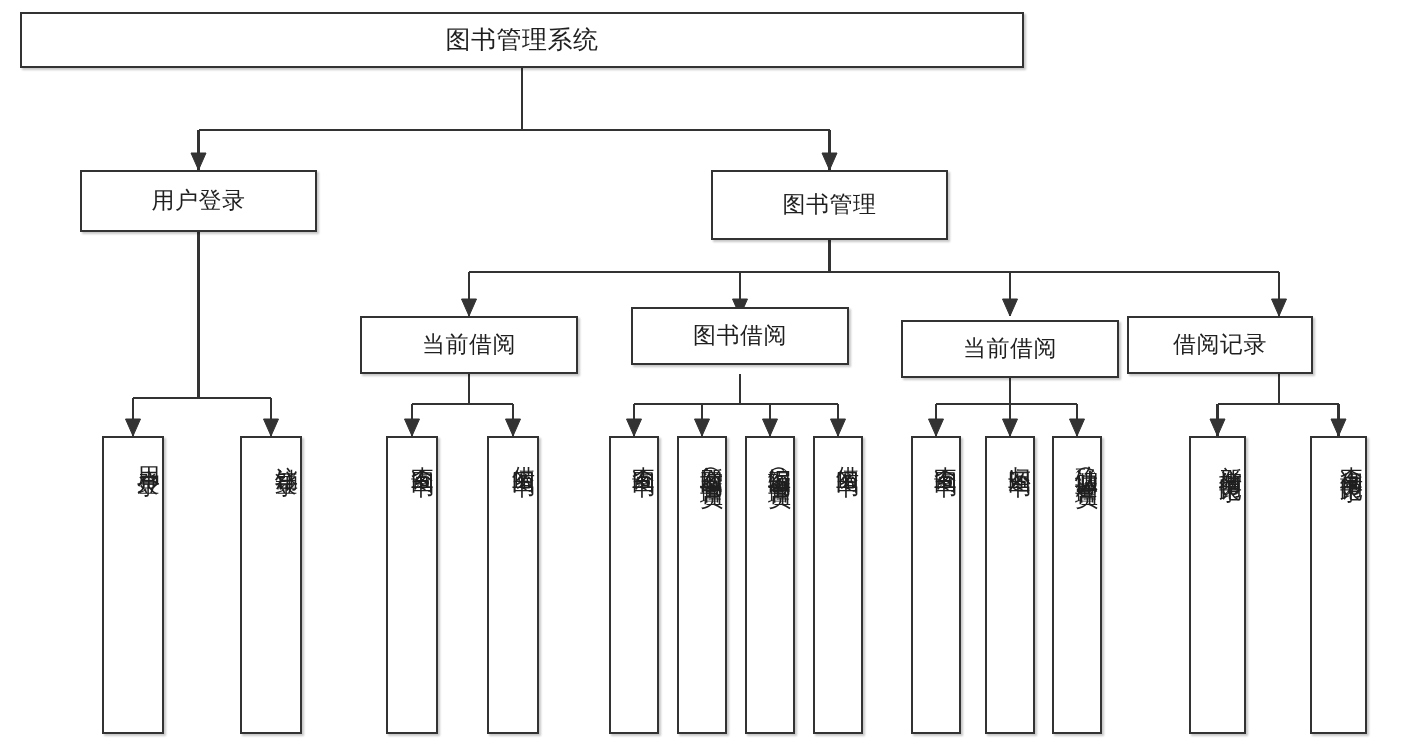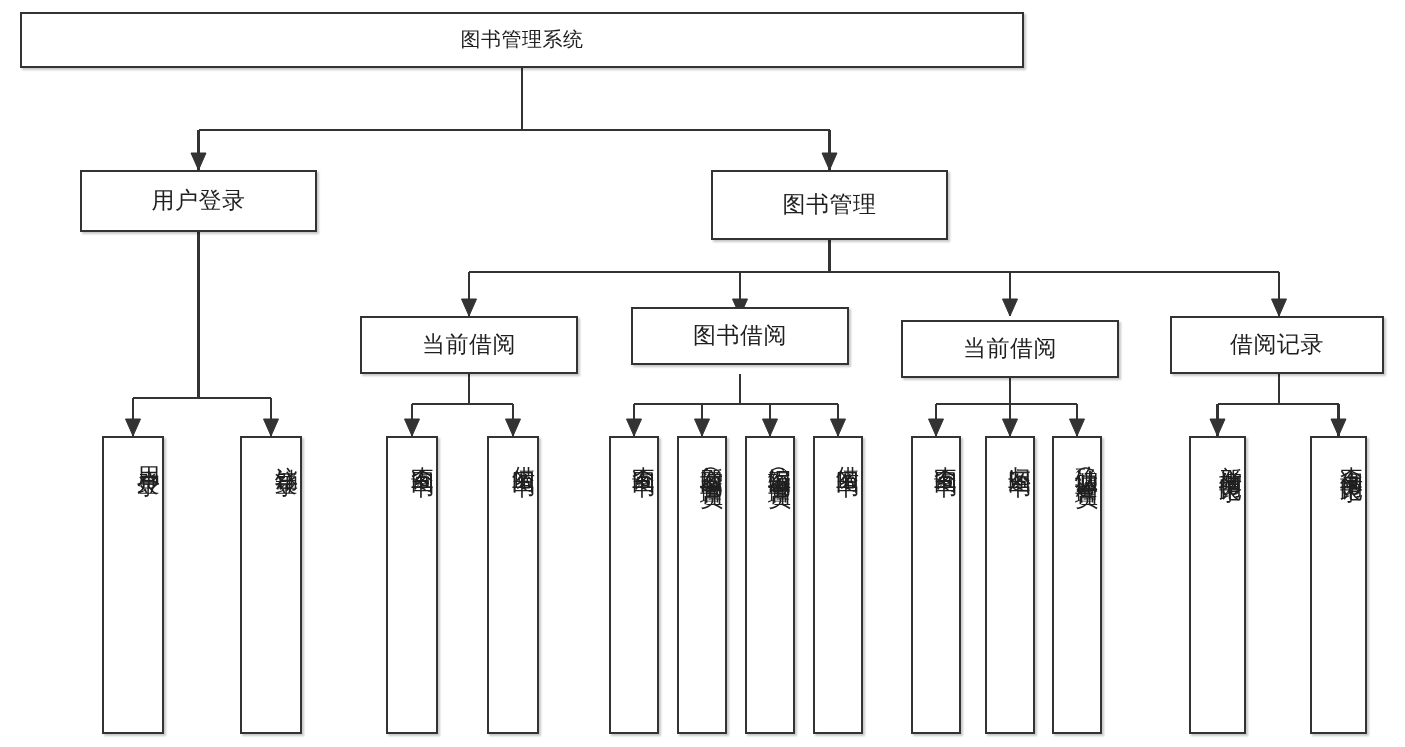--- a/index.html
+++ b/index.html
@@ -12,21 +12,21 @@
   .node{
     position:absolute;box-sizing:border-box;
     border:2.5px solid #333333;background:#ffffff;
     display:flex;align-items:center;justify-content:center;
     box-shadow:2px 2px 2px rgba(0,0,0,0.22);
   }
   .node .node-label{
     color:#1f1f1f;line-height:1.18;text-align:center;white-space:pre-wrap;
   }
   .node.horiz .node-label{font-size:23px;letter-spacing:.5px;}
-  .node.root .node-label{font-size:20px;}
+  .node.root .node-label{font-size:25px;}
   .node.vert{padding:10px 2px 0 2px;align-items:flex-start;}
   .node.vert .node-label{
     writing-mode:vertical-rl;text-orientation:upright;
     font-size:23px;line-height:1.0;letter-spacing:3px;
     text-align:left;display:block;width:100%;
   }
   #watermark{
     position:absolute;right:14px;bottom:6px;
     font-size:18px;color:#b9b9b9;letter-spacing:.5px;
     pointer-events:none;user-select:none;white-space:nowrap;
@@ -102,21 +102,21 @@
       </div>
       <div class="node horiz" style="left: 360px; top: 316px; width: 218px; height: 58px; border-color: rgb(51, 51, 51);">
         <span class="node-label" style="color: rgb(31, 31, 31);">当前借阅</span>
       </div>
       <div class="node horiz" style="left: 631px; top: 307px; width: 218px; height: 58px; border-color: rgb(51, 51, 51);">
         <span class="node-label" style="color: rgb(31, 31, 31);">图书借阅</span>
       </div>
       <div class="node horiz" style="left: 901px; top: 320px; width: 218px; height: 58px; border-color: rgb(51, 51, 51);">
         <span class="node-label" style="color: rgb(31, 31, 31);">当前借阅</span>
       </div>
-      <div class="node horiz" style="left: 1170px; top: 316px; width: 214px; height: 58px; border-color: rgb(51, 51, 51);">
+      <div class="node horiz" style="left: 1127px; top: 316px; width: 186px; height: 58px; border-color: rgb(51, 51, 51);">
         <span class="node-label" style="color: rgb(31, 31, 31);">借阅记录</span>
       </div>
       <div class="node vert" style="left: 102px; top: 436px; width: 62px; height: 298px; border-color: rgb(51, 51, 51);">
         <span class="node-label" style="color: rgb(31, 31, 31);">用户登录</span>
       </div>
       <div class="node vert" style="left: 240px; top: 436px; width: 62px; height: 298px; border-color: rgb(51, 51, 51);">
         <span class="node-label" style="color: rgb(31, 31, 31);">注销登录</span>
       </div>
       <div class="node vert" style="left: 386px; top: 436px; width: 52px; height: 298px; border-color: rgb(51, 51, 51);">
         <span class="node-label" style="color: rgb(31, 31, 31);">查询图书</span>

